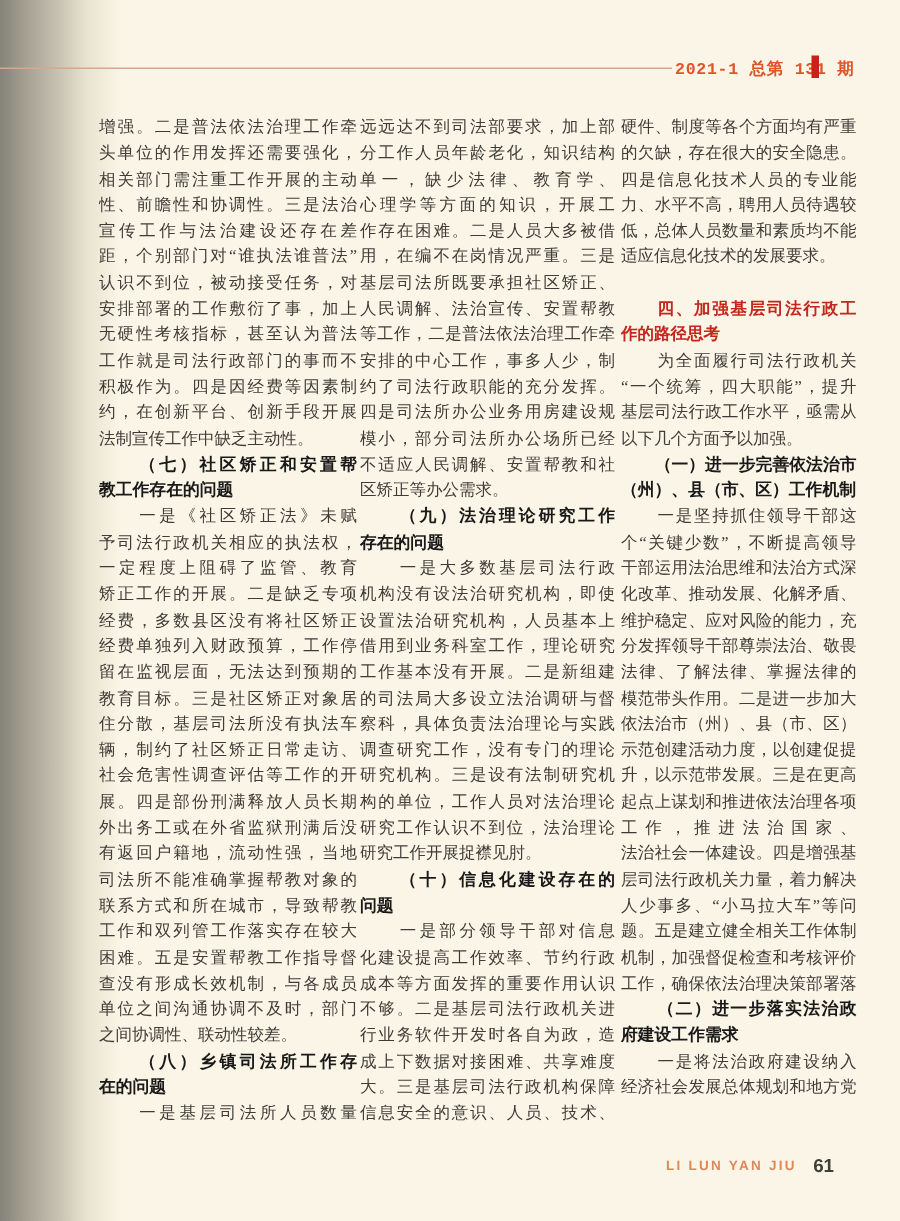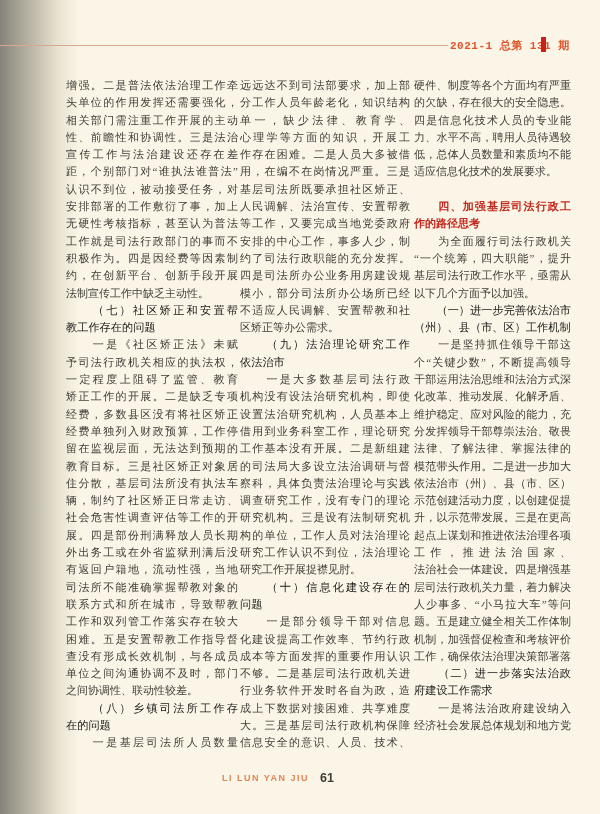--- a/index.html
+++ b/index.html
@@ -40,31 +40,31 @@
   .col3 { left:414px; width:157px; }
   .line {
     height:17.3px; line-height:17.3px;
     font-size:11px; color:#3f3c38;
     text-align:justify; text-align-last:justify;
     overflow:hidden; word-break:keep-all;
   }
   .line.be, .line.he, .line.hre { text-align:right; text-align-last:left; }
   .line.h, .line.he {
     font-family:"Liberation Sans","DejaVu Sans",sans-serif;
-    font-weight:normal; color:#191919; font-size:11.2px;
+    font-weight:bold; color:#191919; font-size:11.2px;
   }
   .line.hr, .line.hre {
     font-family:"Liberation Sans","DejaVu Sans",sans-serif;
     font-weight:bold; color:#c3271d; font-size:11px;
   }
   .line.blank { height:17.3px; }
   
   .footer {
     position:absolute; left:0; top:768px; width:556px; height:20px;
-    text-align:center; white-space:nowrap;
+    text-align:right; white-space:nowrap;
   }
   .footer .pinyin {
     font-family:"Liberation Sans","DejaVu Sans",sans-serif;
     font-size:9px; font-weight:bold; color:#e08757; letter-spacing:1.5px;
     vertical-align:middle;
   }
   .footer .pagenum {
     font-family:"Liberation Sans","DejaVu Sans",sans-serif;
     font-size:12.5px; font-weight:bold; color:#3f3e3a; margin-left:7px;
     vertical-align:middle;
@@ -122,29 +122,29 @@
   </div>
 <div class="col col2">
     <div class="line b">远远达不到司法部要求，加上部</div>
     <div class="line b">分工作人员年龄老化，知识结构</div>
     <div class="line b">单一，缺少法律、教育学、社会学、</div>
     <div class="line b">心理学等方面的知识，开展工</div>
     <div class="line b">作存在困难。二是人员大多被借</div>
     <div class="line b">用，在编不在岗情况严重。三是</div>
     <div class="line b">基层司法所既要承担社区矫正、</div>
     <div class="line b">人民调解、法治宣传、安置帮教</div>
-    <div class="line b">等工作，又要完成当地党委政府</div>
+    <div class="line b">等工作，二是普法依法治理工作牵</div>
     <div class="line b">安排的中心工作，事多人少，制</div>
     <div class="line b">约了司法行政职能的充分发挥。</div>
     <div class="line b">四是司法所办公业务用房建设规</div>
     <div class="line b">模小，部分司法所办公场所已经</div>
     <div class="line b">不适应人民调解、安置帮教和社</div>
     <div class="line be">区矫正等办公需求。</div>
     <div class="line h">　　（九）法治理论研究工作</div>
-    <div class="line he">依法治市</div>
+    <div class="line he">存在的问题</div>
     <div class="line b">　　一是大多数基层司法行政</div>
     <div class="line b">机构没有设法治研究机构，即使</div>
     <div class="line b">设置法治研究机构，人员基本上</div>
     <div class="line b">借用到业务科室工作，理论研究</div>
     <div class="line b">工作基本没有开展。二是新组建</div>
     <div class="line b">的司法局大多设立法治调研与督</div>
     <div class="line b">察科，具体负责法治理论与实践</div>
     <div class="line b">调查研究工作，没有专门的理论</div>
     <div class="line b">研究机构。三是设有法制研究机</div>
     <div class="line b">构的单位，工作人员对法治理论</div>

